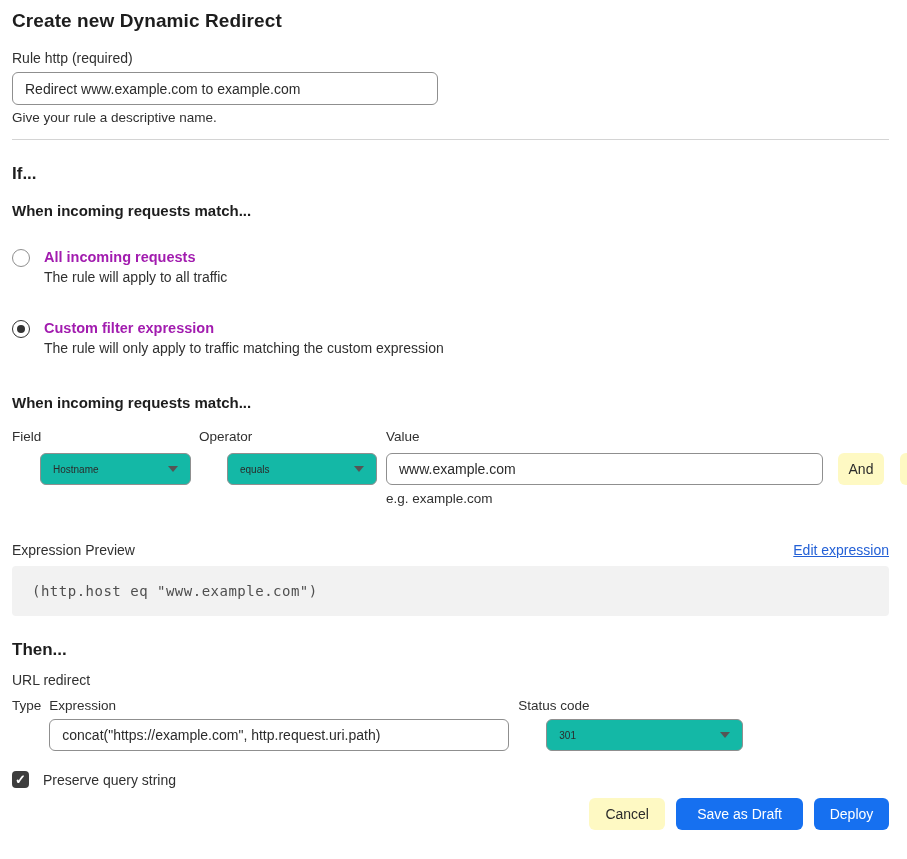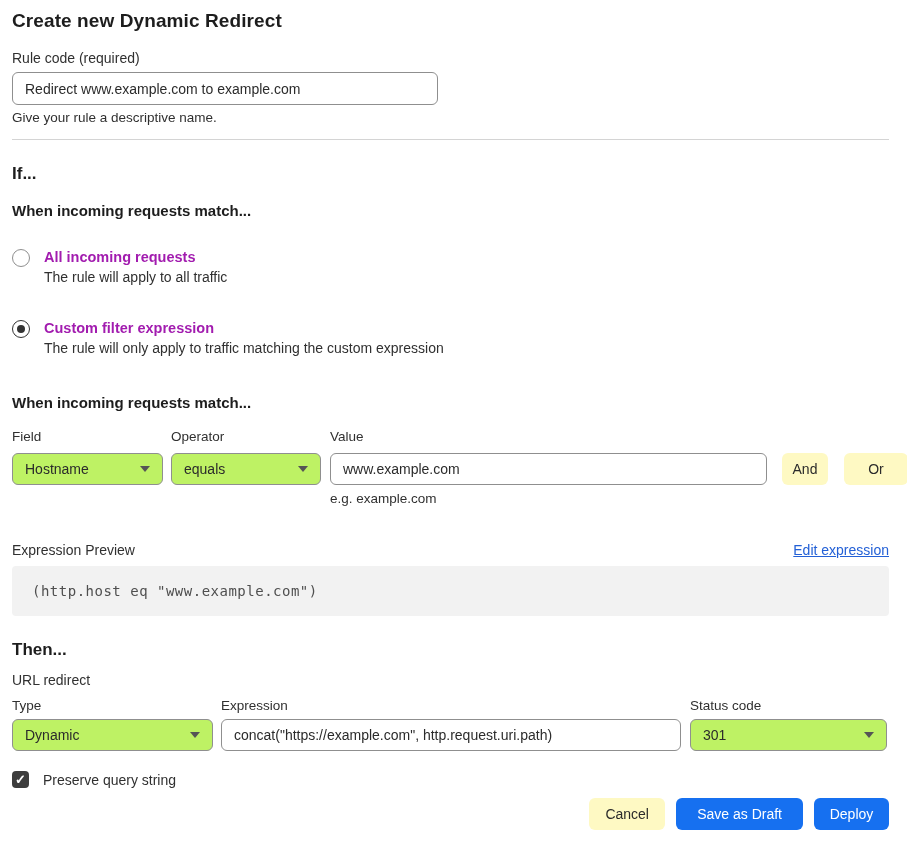--- a/index.html
+++ b/index.html
@@ -44,22 +44,22 @@
   .radio-texts .radio-desc { font-size: 14px; color: #303030; margin-top: 4px; }
 
   .match-heading-2 { margin-top: 38px; }
 
   .filter-row { display: flex; margin-top: 18px; align-items: flex-start; }
   .filter-col { display: flex; flex-direction: column; }
   .col-label { font-size: 13.5px; color: #303030; height: 17px; }
   .control { margin-top: 7px; height: 32px; }
   .select-box {
     display: flex; align-items: center; justify-content: space-between;
-    border: 1px solid #8f8f8f; border-radius: 6px; background: #bef264;
-    padding: 0 12px; font-size: 14px; color: #2b2b2b; cursor: pointer;
+    border: 1px solid #8f8f8f; border-radius: 6px; background: #14b8a6;
+    padding: 0 12px; font-size: 10px; color: #2b2b2b; cursor: pointer; margin-left: 28px;
   }
   .chevron {
     width: 0; height: 0; margin-left: 8px;
     border-left: 5px solid transparent; border-right: 5px solid transparent;
     border-top: 6px solid #555555;
   }
   .col-field .select-box { width: 151px; }
   .col-operator { margin-left: 8px; justify-content: flex-end; }
   .col-operator .select-box { width: 150px; }
   .col-value { margin-left: 9px; }
@@ -116,21 +116,21 @@
   .btn-save { margin-left: 11px; padding: 0 21px; }
   .btn-deploy { margin-left: 11px; width: 75px; }
 </style>
 </head>
 <body>
 
 <div class="container">
 
   <div class="page-title">Create new Dynamic Redirect</div>
 
-  <div class="field-label">Rule code (required)</div>
+  <div class="field-label">Rule http (required)</div>
   <input class="text-input" type="text" value="Redirect www.example.com to example.com" style="">
   <div class="help-text">Give your rule a descriptive name.</div>
 
   <hr class="divider">
 
   <div class="h2">If...</div>
   <div class="h3">When incoming requests match...</div>
 
   <div class="radio-option">
     <span class="radio-circle"></span>
@@ -181,24 +181,20 @@
     <a class="edit-link">Edit expression</a>
   </div>
   <div class="code-block">(http.host eq "www.example.com")</div>
 
   <div class="h2">Then...</div>
   <div class="url-redirect">URL redirect</div>
 
   <div class="action-row">
     <div class="filter-col col-type">
       <div class="col-label">Type</div>
-      <div class="select-box control">
-        <span>Dynamic</span>
-        <span class="chevron"></span>
-      </div>
     </div>
     <div class="filter-col col-expression">
       <div class="col-label">Expression</div>
       <input class="expr-input control" type="text" value="concat(&quot;https://example.com&quot;, http.request.uri.path)" style="">
     </div>
     <div class="filter-col col-status">
       <div class="col-label">Status code</div>
       <div class="select-box control">
         <span>301</span>
         <span class="chevron"></span>

